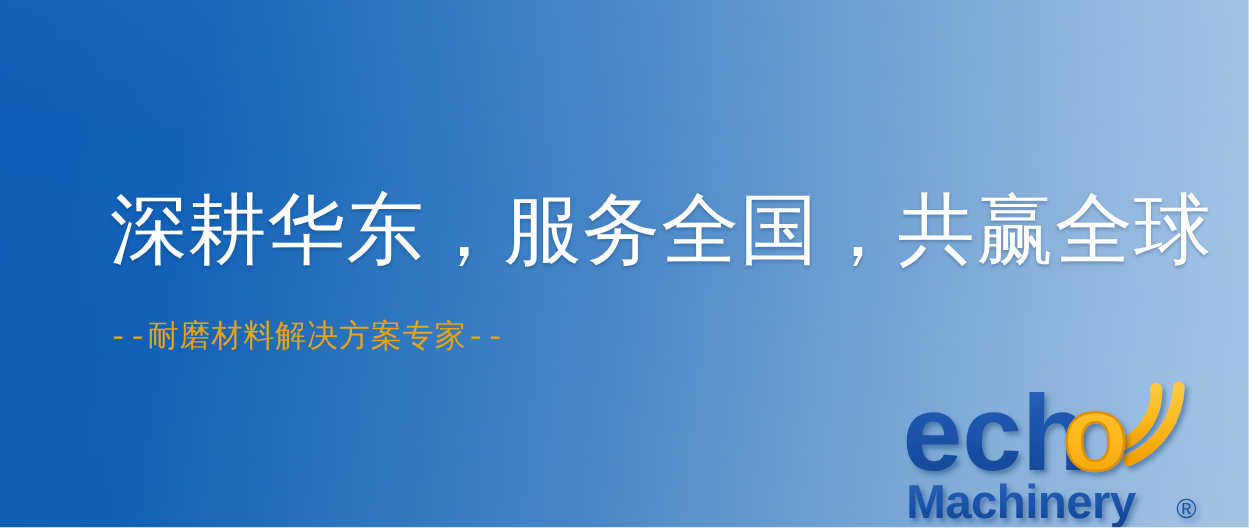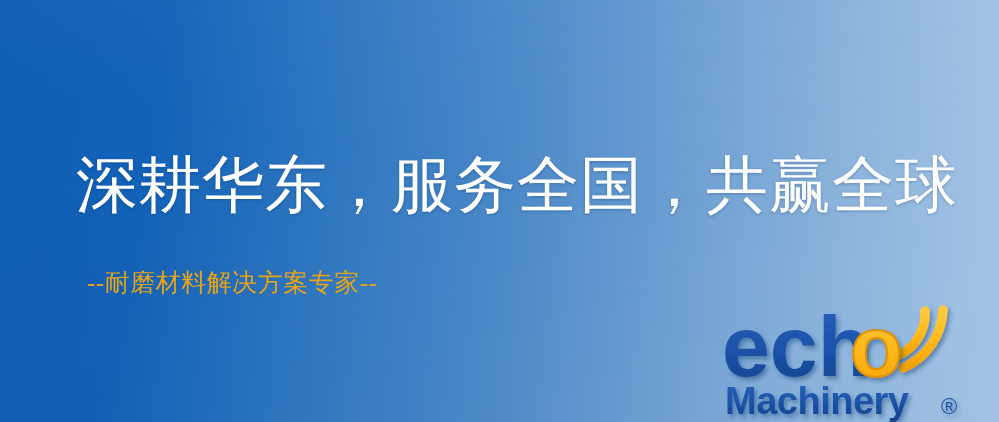--- a/index.html
+++ b/index.html
@@ -32,37 +32,37 @@
   #banner::after {
     content: "";
     position: absolute;
     inset: 0;
     pointer-events: none;
     background: linear-gradient(190deg, rgba(255,255,255,0.06) 0%, rgba(255,255,255,0) 45%, rgba(0,0,0,0.02) 100%);
   }
 
   .headline {
     position: absolute;
-    left: 76px;
+    left: 88px;
     top: 150px;
     font-family: "Liberation Serif", "DejaVu Serif", serif;
     font-size: 62px;
     line-height: 1.15;
     color: #ffffff;
     letter-spacing: 1px;
     white-space: nowrap;
     text-shadow: 0 1px 3px rgba(0, 40, 90, 0.30);
     z-index: 3;
   }
 
   .subtitle {
     position: absolute;
     left: 87px;
-    top: 268px;
-    font-family: Liberation Serif, serif;
+    top: 256px;
+    font-family: Liberation Mono, monospace;
     font-size: 25px;
     line-height: 1.2;
     color: #e8a317;
     letter-spacing: 0.5px;
     white-space: nowrap;
     z-index: 3;
   }
 
   
   .logo {

